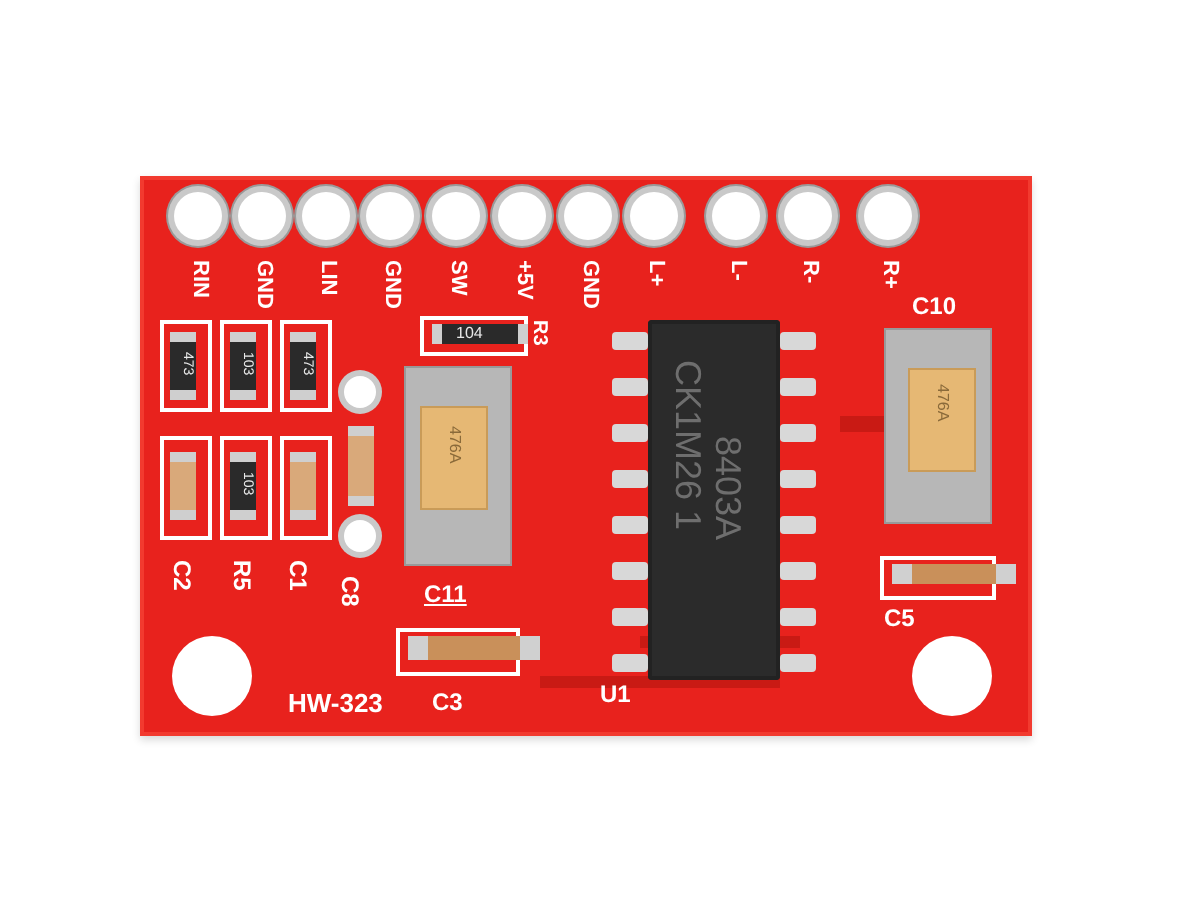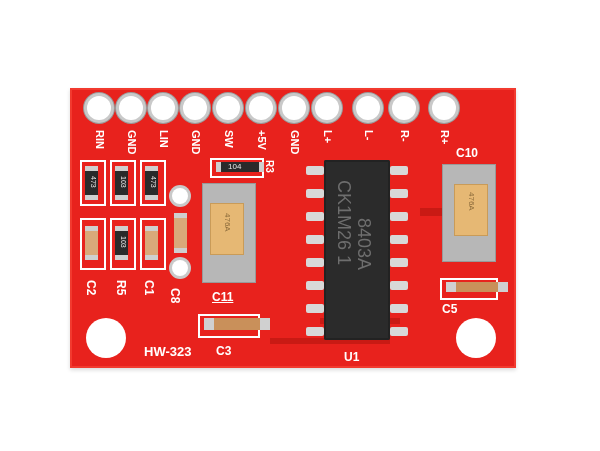--- a/index.html
+++ b/index.html
@@ -96,21 +96,21 @@
   <span class="silk" style="left:142px;top:202px;text-decoration:underline;">C11</span>
 
   <div class="outline" style="left:128px;top:226px;width:58px;height:20px;"></div>
   <div style="position:absolute;left:134px;top:230px;width:46px;height:12px;background:#c9905a;border-left:10px solid #d0d0d0;border-right:10px solid #d0d0d0;"></div>
   <span class="silk" style="left:146px;top:256px;">C3</span>
 
   <div class="mount" style="left:16px;top:230px;"></div>
   <div class="mount" style="left:386px;top:230px;"></div>
 
   <span class="silk" style="left:60px;top:256px;font-size:13px;margin-left:14px;">HW-323</span>
-  <span class="silk" style="left:230px;top:262px;margin-left:44px;">U1</span>
+  <span class="silk" style="left:230px;top:252px;">U1</span>
 
   <span class="silk" style="left:386px;top:58px;">C10</span>
   <div class="tant-pad" style="left:372px;top:76px;width:52px;height:96px;"></div>
   <div class="cap-tant" style="left:384px;top:96px;width:32px;height:50px;"></div>
   <span style="position:absolute;left:406px;top:104px;font-size:8px;color:#8a6a3a;transform:rotate(90deg);transform-origin:left top;">476A</span>
 
   <div class="outline" style="left:370px;top:190px;width:54px;height:18px;"></div>
   <div style="position:absolute;left:376px;top:194px;width:42px;height:10px;background:#c9905a;border-left:10px solid #d0d0d0;border-right:10px solid #d0d0d0;"></div>
   <span class="silk" style="left:372px;top:214px;">C5</span>
 </div>

